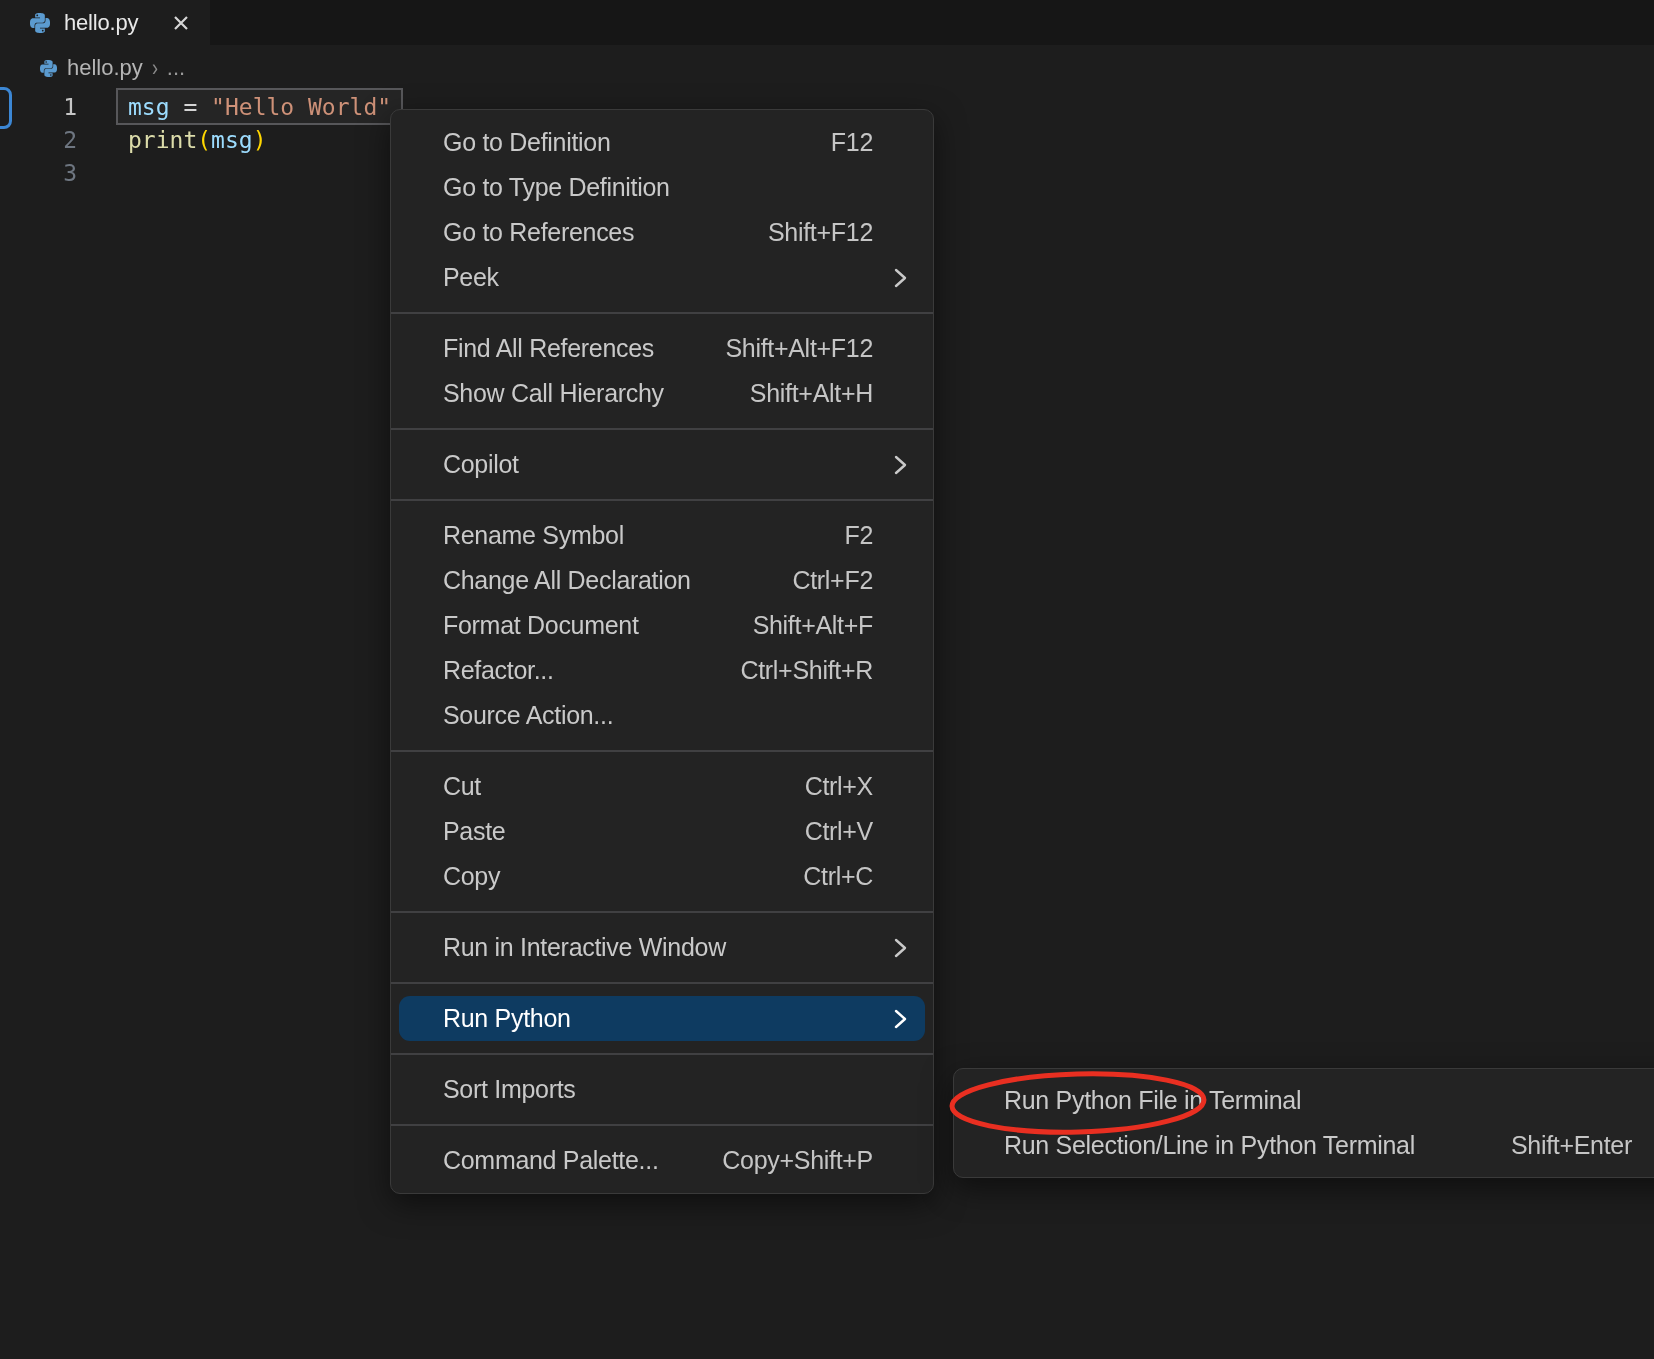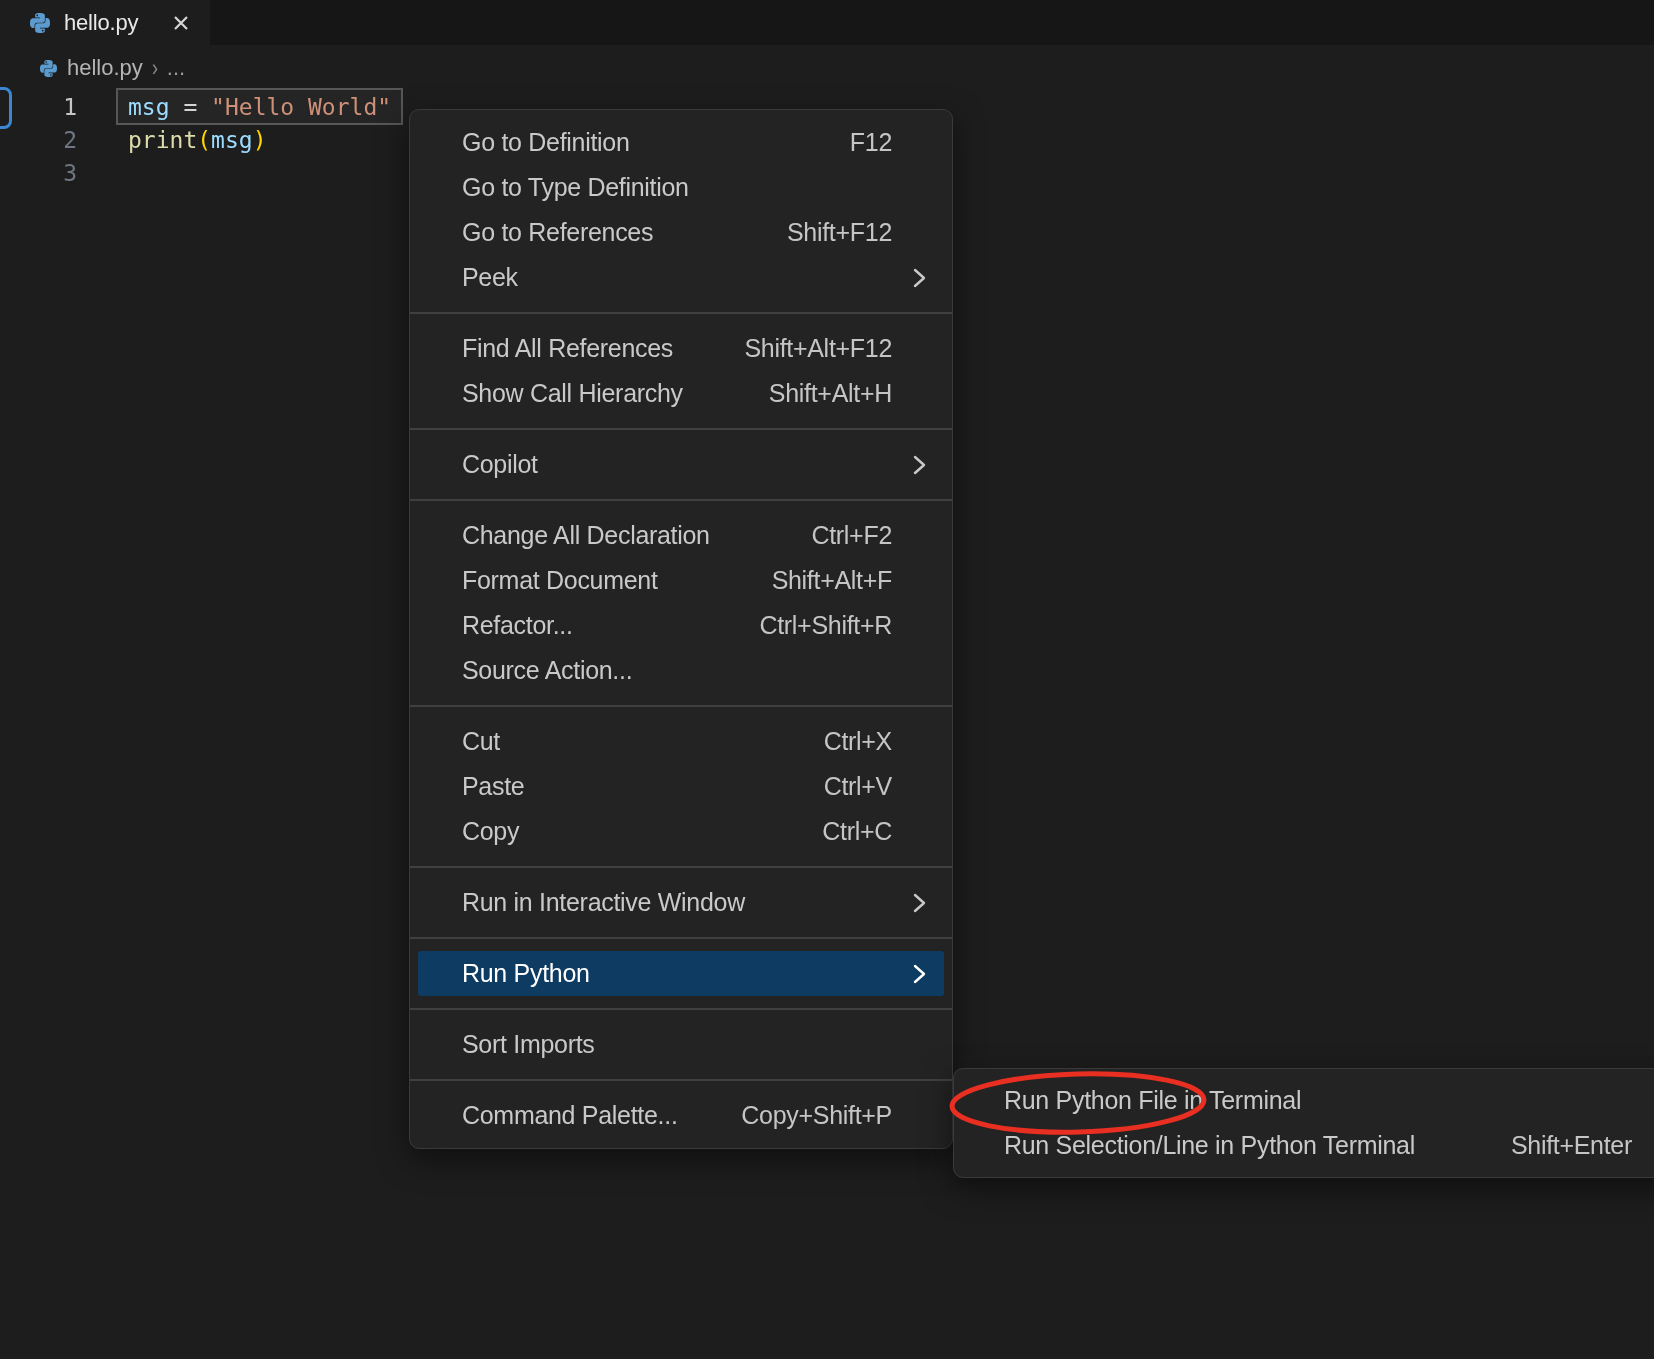--- a/index.html
+++ b/index.html
@@ -47,35 +47,35 @@
   .current-line-box{
     position:absolute; left:116px; top:88px; width:287px; height:37px;
     border:2px solid #57575a; background:rgba(255,255,255,.04);
   }
   .focus-marker{
     position:absolute; left:-12px; top:87px; width:24px; height:42px;
     border:3px solid var(--focus-blue); border-radius:8px;
   }
   
   .menu{
-    position:absolute; left:409px; top:109px; width:544px;
+    position:absolute; left:390px; top:109px; width:544px;
     background:var(--menu-bg); border:1px solid var(--menu-border);
     border-radius:10px; padding:10px 0; z-index:10;
     box-shadow:0 10px 30px rgba(0,0,0,.5);
   }
   .mi{
     position:relative; height:45px; display:flex; align-items:center;
     padding:0 60px 0 52px; font-size:25px; letter-spacing:-0.3px;
     color:var(--menu-text); cursor:pointer;
   }
   .mi .sc{margin-left:auto; color:#c5c5c5;}
   .mi .chev{position:absolute; right:26px; top:50%; transform:translateY(-50%); display:flex;}
   .mi.hl{
     background:var(--highlight-bg); color:var(--highlight-text);
-    margin:0 8px; padding:0 52px 0 44px; border-radius:3px;
+    margin:0 8px; padding:0 52px 0 44px; border-radius:11px;
   }
   .mi.hl .chev{right:18px;}
   .sep{height:2px; background:var(--separator); margin:12px 0;}
   
   .submenu{
     position:absolute; left:953px; top:1068px; width:740px; height:110px;
     background:var(--menu-bg); border:1px solid var(--menu-border);
     border-radius:10px; padding:9px 0; z-index:11;
     box-shadow:0 10px 30px rgba(0,0,0,.5);
   }
@@ -154,20 +154,24 @@
     <div class="mi">
       <span>Copilot</span>
       <span class="chev">
         <svg width="13" height="22" viewBox="0 0 13 22">
           <polyline points="2,3 11,11 2,19" fill="none" stroke="currentColor" stroke-width="2.4" stroke-linecap="round" stroke-linejoin="round"></polyline>
         </svg>
       </span>
     </div>
     <div class="sep"></div>
     <div class="mi">
+      <span>Rename Symbol</span>
+      <span class="sc">F2</span>
+    </div>
+    <div class="mi">
       <span>Change All Declaration</span>
       <span class="sc">Ctrl+F2</span>
     </div>
     <div class="mi">
       <span>Format Document</span>
       <span class="sc">Shift+Alt+F</span>
     </div>
     <div class="mi">
       <span>Refactor...</span>
       <span class="sc">Ctrl+Shift+R</span>

